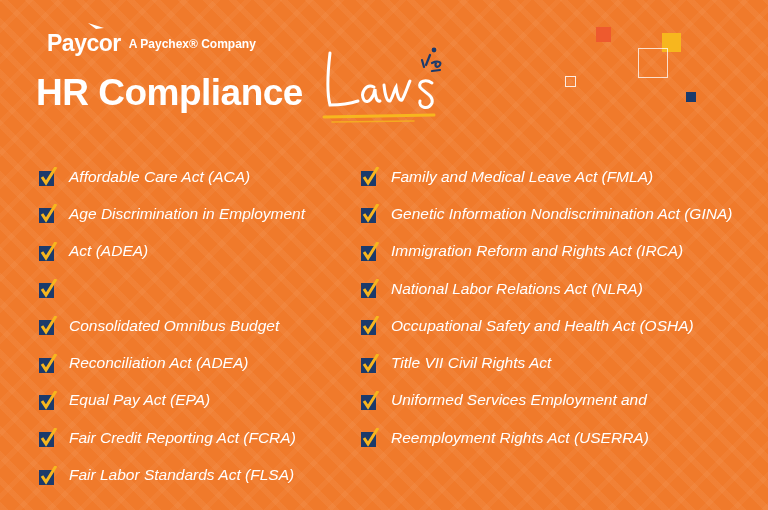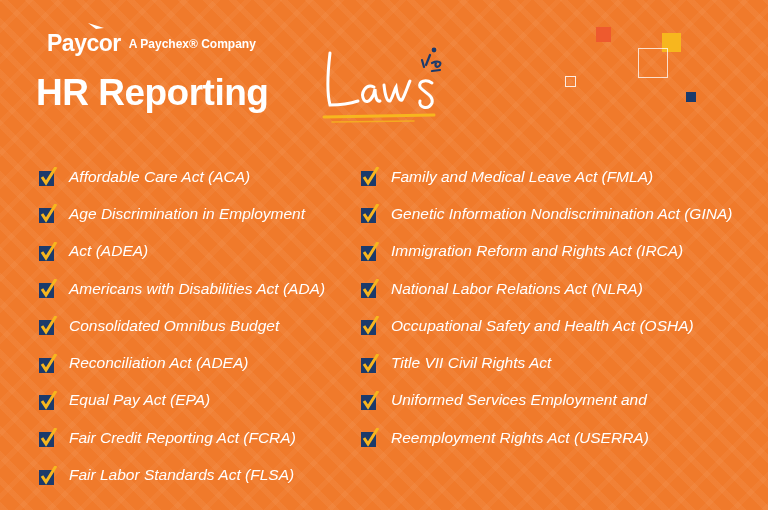--- a/index.html
+++ b/index.html
@@ -31,21 +31,21 @@
   <div class="logo">
     <span class="logo-main">
       <svg class="logo-swoosh" viewBox="0 0 18 8">
           <path d="M1 1 L17 6 L9 7 Z" fill="#fff"></path>
         </svg>
       <span>Paycor</span>
     </span>
     <span class="logo-sub">A Paychex® Company</span>
   </div>
 
-  <div class="title">HR Reporting</div>
+  <div class="title">HR Compliance</div>
 
   <svg class="title-script" viewBox="0 0 130 85">
     <title>Laws</title>
 
     <path d="M8 8 C6 25 4 45 8 60 C20 60 30 58 36 56" stroke="#fff" stroke-width="3" fill="none" stroke-linecap="round"></path>
 
     <path d="M52 42 C44 38 38 48 42 55 C46 60 52 52 53 44 C53 52 55 57 58 56" stroke="#fff" stroke-width="3" fill="none" stroke-linecap="round"></path>
 
     <path d="M62 40 C63 50 65 57 68 56 C71 52 72 45 74 42 C75 50 77 56 80 55 C83 50 86 40 88 36" stroke="#fff" stroke-width="3" fill="none" stroke-linecap="round"></path>
 
@@ -89,21 +89,20 @@
           <rect x="0" y="4" width="15" height="15" fill="#1B3A6B"></rect>
           <path d="M3 10 L7 16 L17 0" stroke="#F7B61E" stroke-width="3" fill="none"></path>
         </svg>
       <span class="item-label">Act (ADEA)</span>
     </div>
     <div class="item">
       <svg class="check" viewBox="0 0 19 19">
           <rect x="0" y="4" width="15" height="15" fill="#1B3A6B"></rect>
           <path d="M3 10 L7 16 L17 0" stroke="#F7B61E" stroke-width="3" fill="none"></path>
         </svg>
-      <span class="item-label">Americans with Disabilities Act (ADA)</span>
     </div>
     <div class="item">
       <svg class="check" viewBox="0 0 19 19">
           <rect x="0" y="4" width="15" height="15" fill="#1B3A6B"></rect>
           <path d="M3 10 L7 16 L17 0" stroke="#F7B61E" stroke-width="3" fill="none"></path>
         </svg>
       <span class="item-label">Consolidated Omnibus Budget</span>
     </div>
     <div class="item">
       <svg class="check" viewBox="0 0 19 19">

